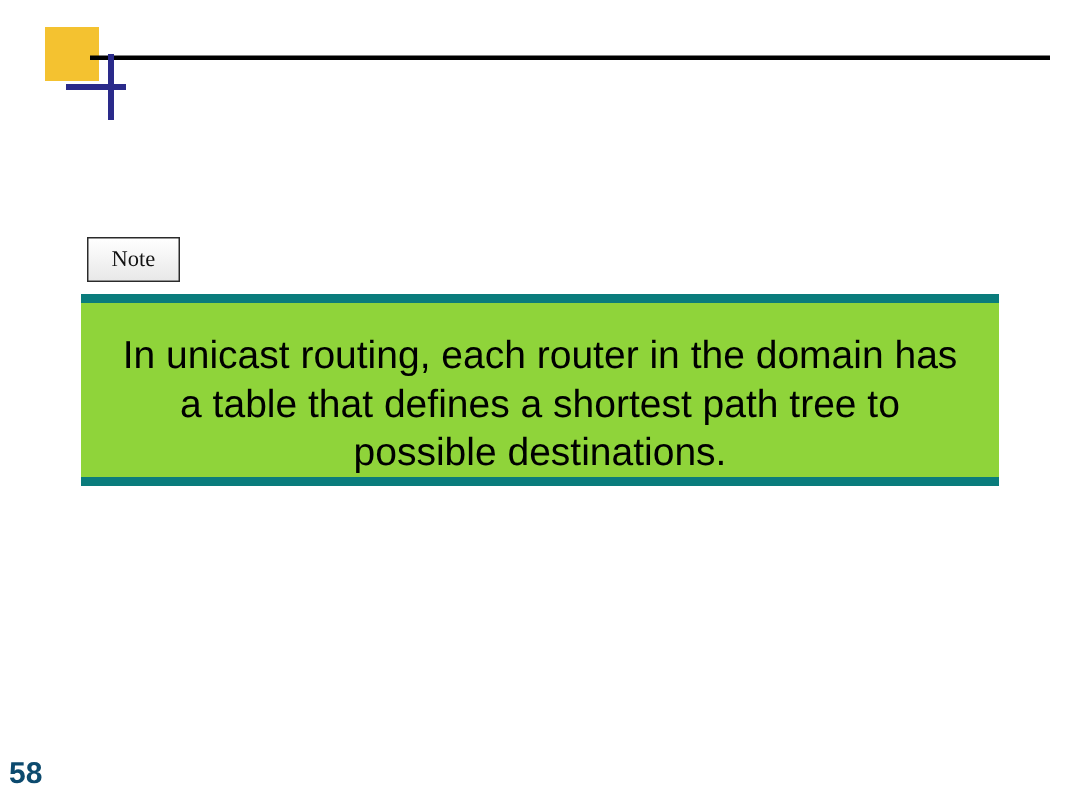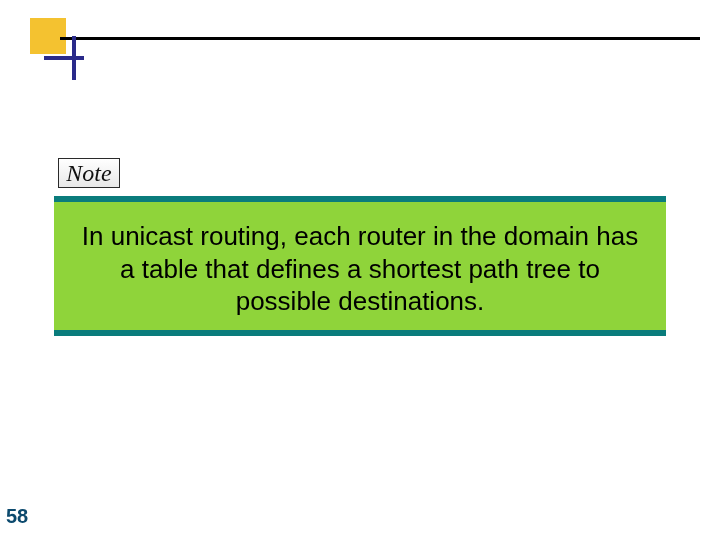--- a/index.html
+++ b/index.html
@@ -69,42 +69,41 @@
       height: 30px;
       background: linear-gradient(to bottom, #ffffff 0%, #e8e8e8 100%);
       border: 1px solid #2a2a2a;
       display: flex;
       align-items: center;
       justify-content: center;
     }
 
     .note-label {
       font-family: 'Times New Roman', Times, serif;
-      font-style: italic;
-      font-size: 24px;
+      font-size: 15px;
       color: #111111;
     }
 
     .content-block {
       position: absolute;
       top: 196px;
       left: 54px;
       width: 612px;
     }
 
     .teal-rule-top {
       width: 100%;
       height: 6px;
       background: #0a7c7c;
     }
 
     .green-body {
       width: 100%;
       background: #8fd43a;
-      padding: 18px 20px 12px 20px;
+      padding: 18px 20px 0 20px;
       text-align: center;
     }
 
     .body-text {
       font-size: 26px;
       line-height: 1.25;
       color: #000000;
       font-weight: normal;
     }
 

